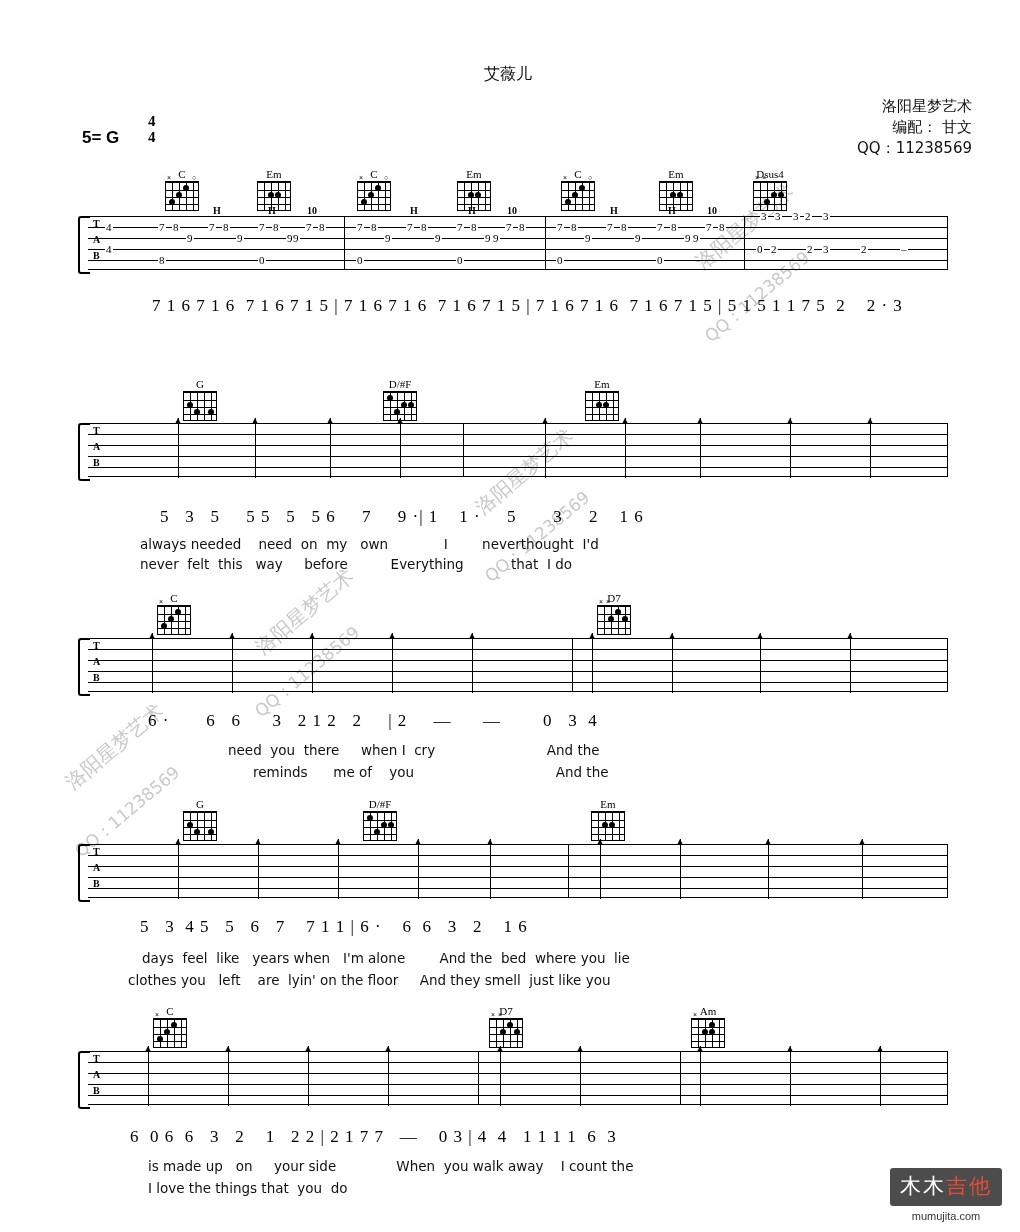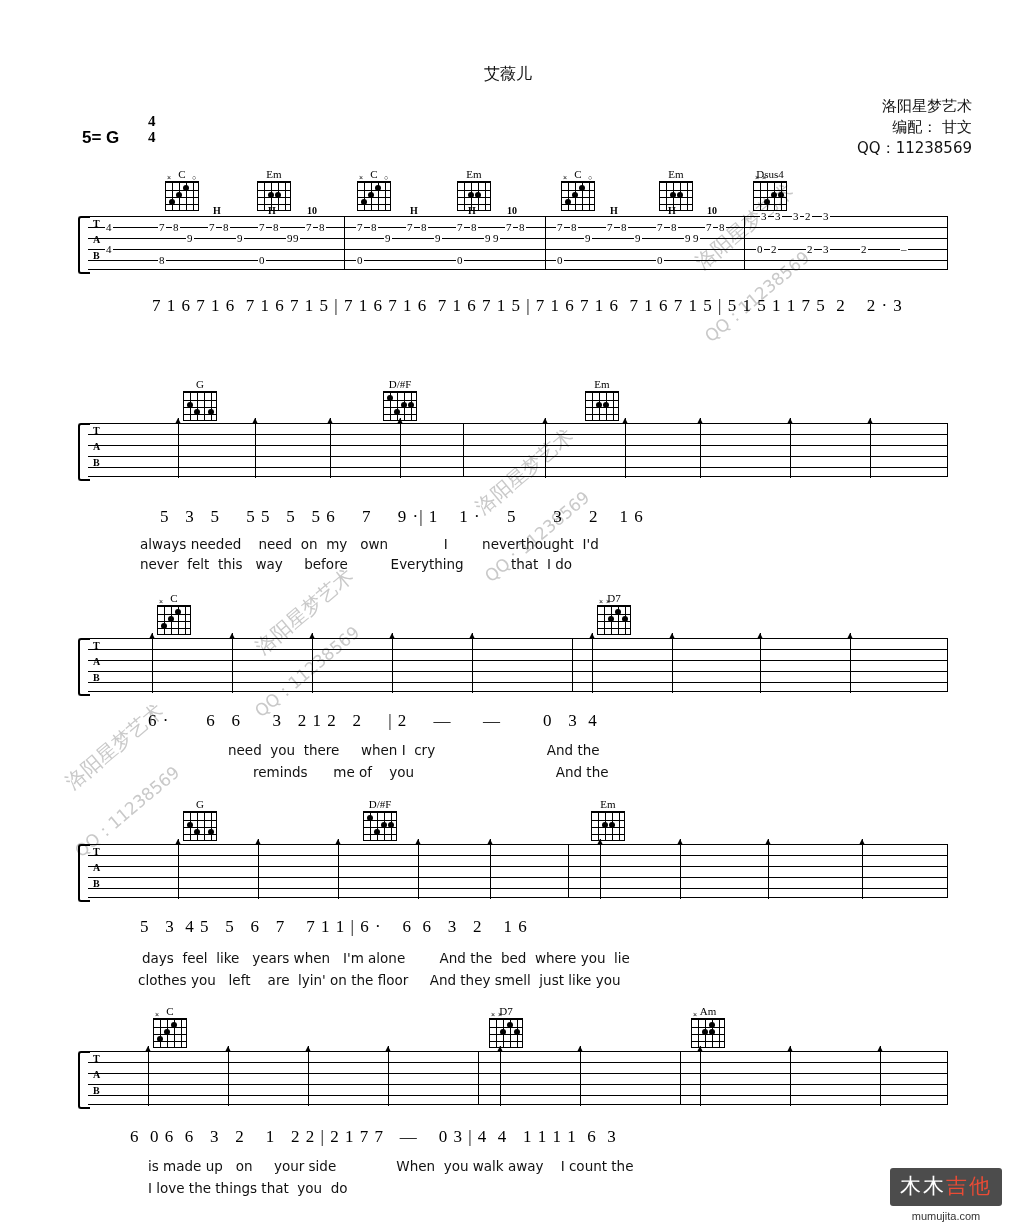--- a/index.html
+++ b/index.html
@@ -674,21 +674,21 @@
     <div class="arrow" style="left:338px; top:839px; height:60px;"></div>
     <div class="arrow" style="left:418px; top:839px; height:60px;"></div>
     <div class="arrow" style="left:490px; top:839px; height:60px;"></div>
     <div class="arrow" style="left:600px; top:839px; height:60px;"></div>
     <div class="arrow" style="left:680px; top:839px; height:60px;"></div>
     <div class="arrow" style="left:768px; top:839px; height:60px;"></div>
     <div class="arrow" style="left:862px; top:839px; height:60px;"></div>
 
     <div class="melody" style="left:140px; top:918px; letter-spacing:1px;">5   3  4 5   5   6   7    7 1 1 | 6 ·    6  6   3   2    1 6</div>
     <div class="lyric" style="left:142px; top:950px;">days  feel  like   years when   I'm alone        And the  bed  where you  lie</div>
-    <div class="lyric" style="left:138px; top:972px;text-align:center;">clothes you   left    are  lyin' on the floor     And they smell  just like you</div>
+    <div class="lyric" style="left:128px; top:972px;text-align:center;">clothes you   left    are  lyin' on the floor     And they smell  just like you</div>
   </div>
 
   <div class="system">
     <div class="chord" style="left:148px; top:1005px;">
       <div class="cname">C</div>
       <div class="grid">
         <div class="xo" style="left:1px;">×</div>
         <div class="v" style="left:6px;"></div>
           <div class="v" style="left:13px;"></div>
         <div class="v" style="left:20px;"></div>

